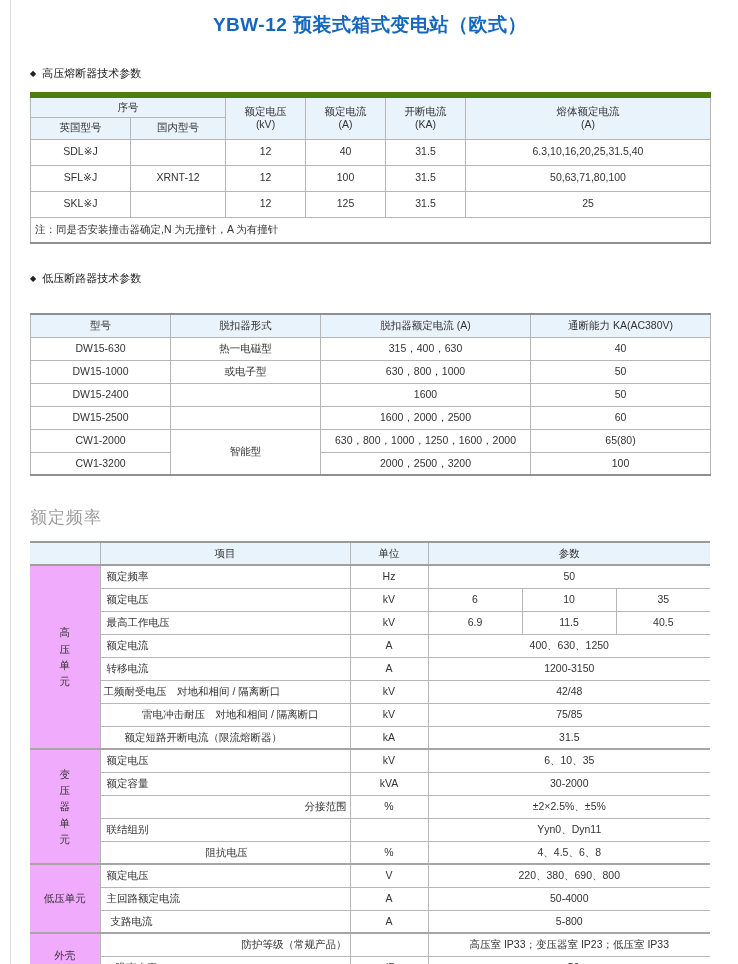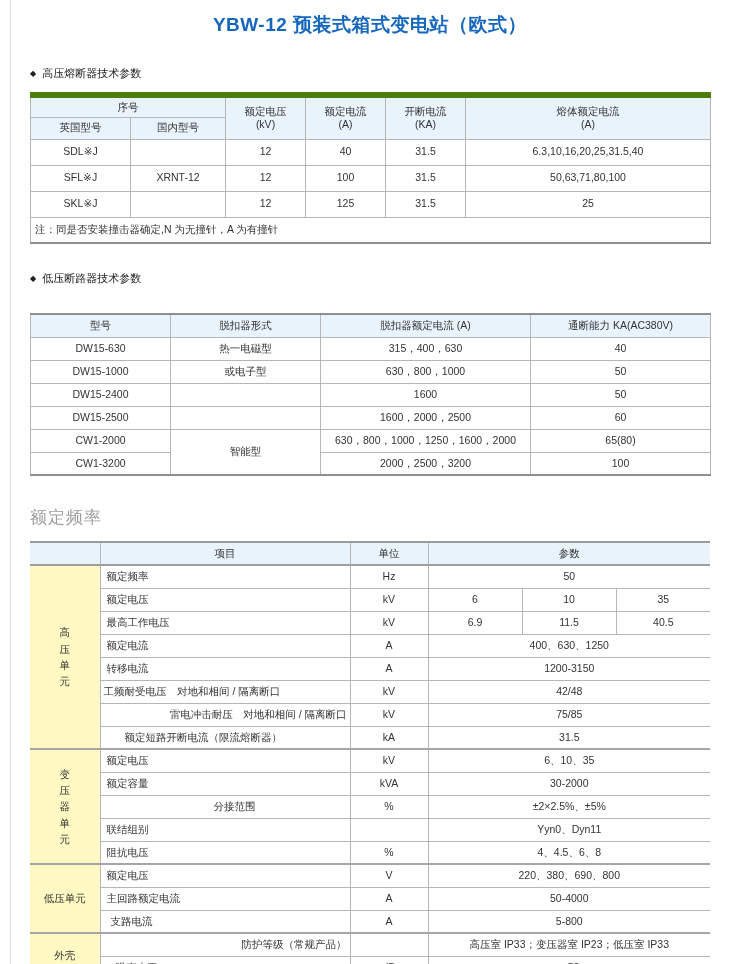--- a/index.html
+++ b/index.html
@@ -30,21 +30,21 @@
   .t2 tr {height:23px;}
 
   .perf-heading {margin-top:30px; font-size:17px; font-weight:normal; color:#9c9c9c; letter-spacing:1px; height:21px;}
 
   .t3 {margin-top:14px; border-top:2px solid #9a9a9a; border-bottom:2px solid #14b8a6;}
   .t3 tr {height:23px;}
   .t3 thead th {border-bottom:2px solid #9f9f9f;}
   .t3 tr > *:first-child {border-left:0;}
   .t3 tr > *:last-child {border-right:0;}
   .t3 .gtop > * {border-top:2px solid #a6a6a6;}
-  .group-cell {background:#fef9c3;}
+  .group-cell {background:#f0abfc;}
   .vtext {display:inline-block; width:12px; word-break:break-all; line-height:1.55;}
 </style>
 </head>
 <body>
 
 <div class="page">
   <div class="left-rule"></div>
   <div class="content">
 
     <div class="header-row">
@@ -222,21 +222,21 @@
           <td style="text-align:left;padding-left:6px">转移电流</td>
           <td>A</td>
           <td colspan="3">1200-3150</td>
         </tr>
         <tr>
           <td style="text-align:left;">工频耐受电压　对地和相间 / 隔离断口</td>
           <td>kV</td>
           <td colspan="3">42/48</td>
         </tr>
         <tr>
-          <td style="text-align:right;padding-left:14px">雷电冲击耐压　对地和相间 / 隔离断口</td>
+          <td style="text-align:center;padding-left:14px">雷电冲击耐压　对地和相间 / 隔离断口</td>
           <td>kV</td>
           <td colspan="3">75/85</td>
         </tr>
         <tr>
           <td style="text-align:left;padding-left:24px">额定短路开断电流（限流熔断器）</td>
           <td>kA</td>
           <td colspan="3">31.5</td>
         </tr>
 
         <tr class="gtop">
@@ -244,31 +244,31 @@
           <td style="text-align:left;padding-left:6px">额定电压</td>
           <td>kV</td>
           <td colspan="3">6、10、35</td>
         </tr>
         <tr>
           <td style="text-align:left;padding-left:6px">额定容量</td>
           <td>kVA</td>
           <td colspan="3">30-2000</td>
         </tr>
         <tr>
-          <td style="text-align:center;padding-left:22px">分接范围</td>
+          <td style="text-align:right;padding-left:22px">分接范围</td>
           <td>%</td>
           <td colspan="3">±2×2.5%、±5%</td>
         </tr>
         <tr>
           <td style="text-align:left;padding-left:6px">联结组别</td>
           <td></td>
           <td colspan="3">Yyn0、Dyn11</td>
         </tr>
         <tr>
-          <td style="text-align:left;padding-left:6px">阻抗电压</td>
+          <td style="text-align:center;padding-left:6px">阻抗电压</td>
           <td>%</td>
           <td colspan="3">4、4.5、6、8</td>
         </tr>
 
         <tr class="gtop">
           <td rowspan="3" class="group-cell">低压单元</td>
           <td style="text-align:left;padding-left:6px">额定电压</td>
           <td>V</td>
           <td colspan="3">220、380、690、800</td>
         </tr>

